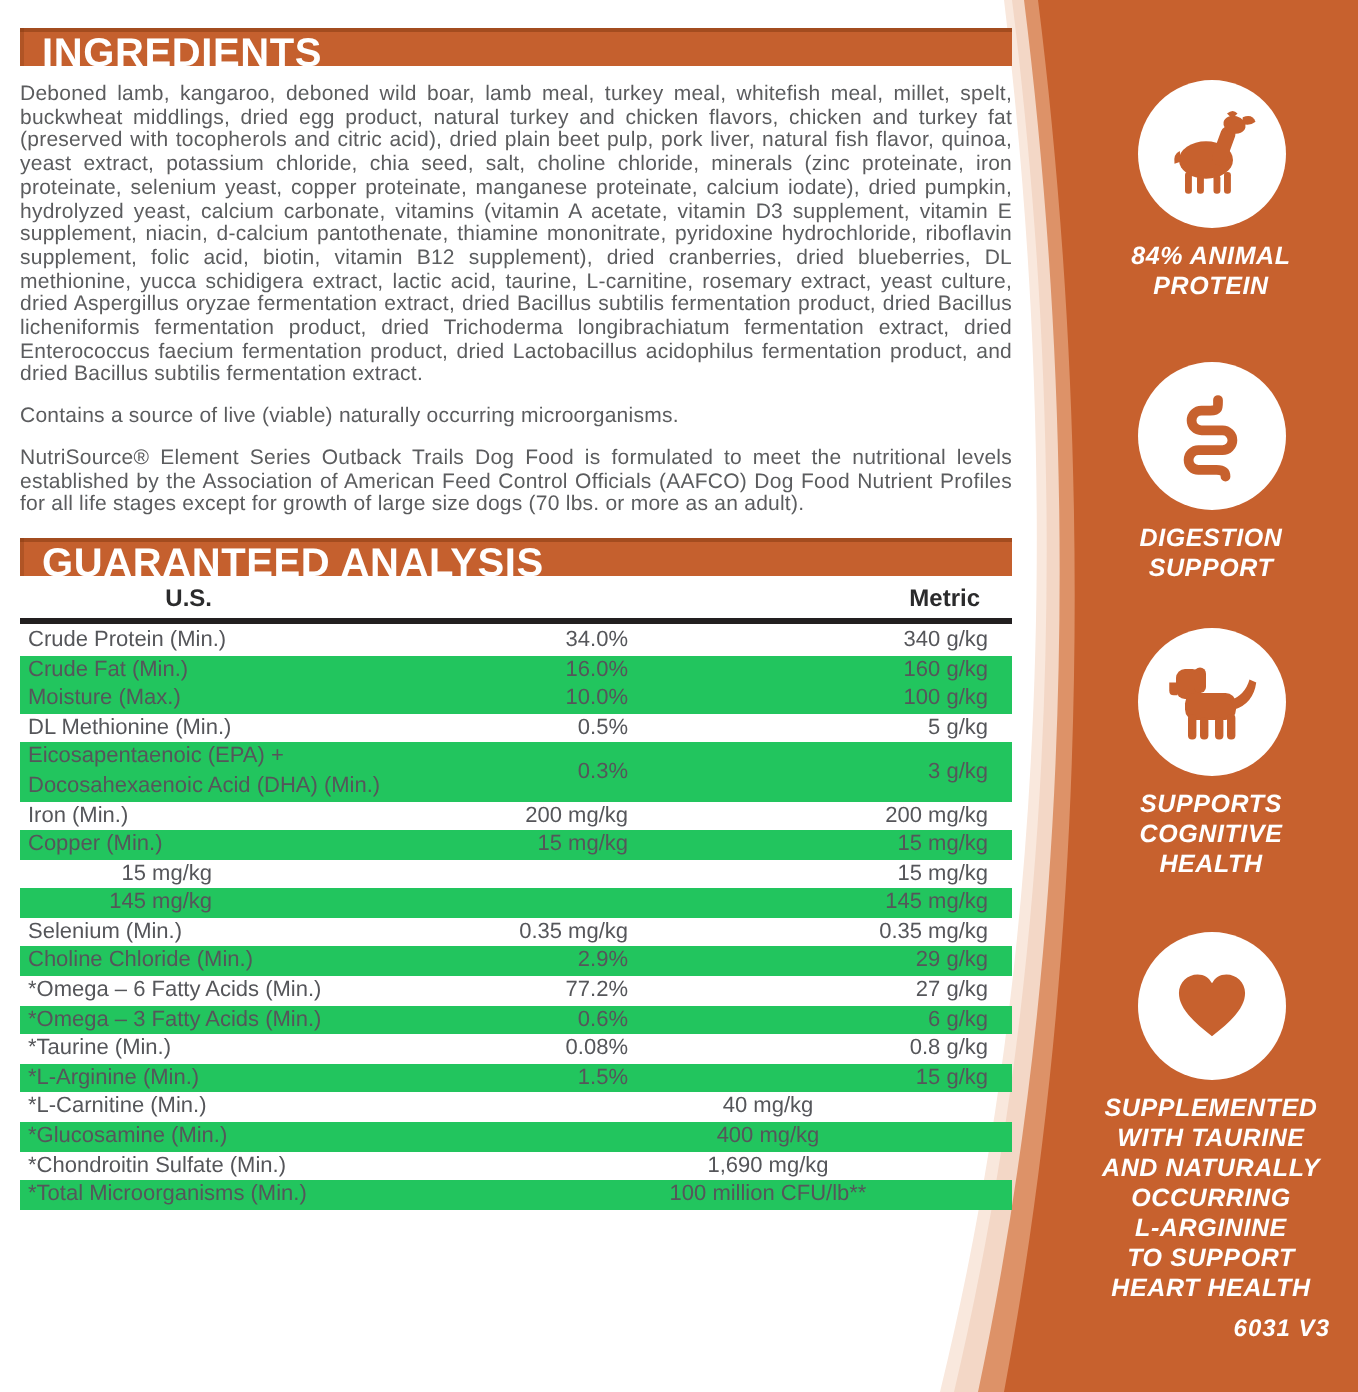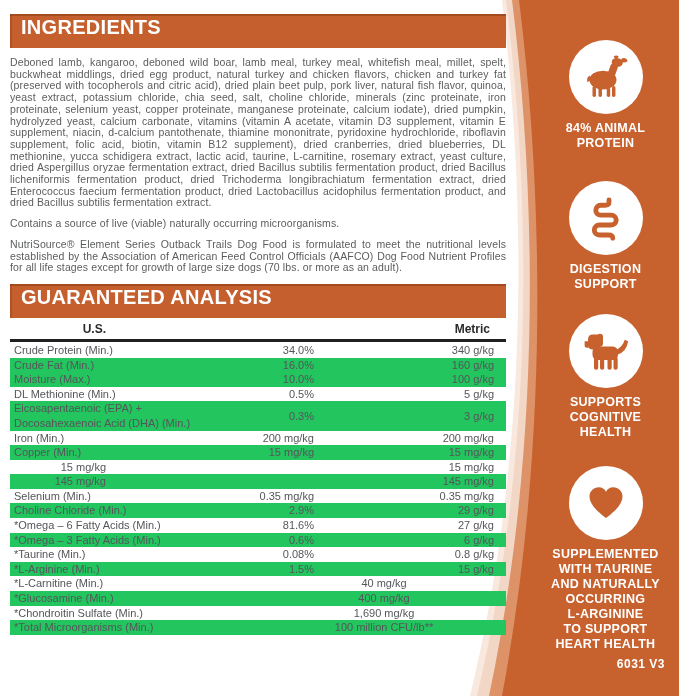--- a/index.html
+++ b/index.html
@@ -1,21 +1,21 @@
 <!DOCTYPE html>
 <html><head>
 <meta charset="utf-8">
 <style>
   html,body{margin:0;padding:0;background:#ffffff;}
   .page{position:relative;width:679px;height:696px;background:#fff;overflow:hidden;
         font-family:"Liberation Sans","DejaVu Sans",sans-serif;color:#58595b;}
   .swoosh{position:absolute;top:0;left:0;}
   
   .main{position:absolute;left:10px;top:14px;width:496px;}
-  .bar{box-sizing:border-box;width:100%;height:34px;background:#c5602e;color:#fff;
+  .bar{box-sizing:border-box;width:100%;height:19px;background:#c5602e;color:#fff;
        font-weight:bold;font-size:20px;letter-spacing:.3px;line-height:27px;padding-left:11px;
        box-shadow:inset 0 2px 0 rgba(130,55,15,.5), inset 2px 0 0 rgba(130,55,15,.3);}
   .body-text{font-size:10.5px;line-height:11.7px;letter-spacing:.12px;color:#5b5c5e;margin:0;}
   .just{text-align:justify;}
   #p-ingredients{margin-top:9px;}
   #p-contains{margin-top:9px;}
   #p-aafco{margin-top:9px;}
   .bar2{margin-top:10px;}
   
   .thead{display:flex;align-items:flex-end;padding:4px 4px 3px 4px;border-bottom:3px solid #221f20;
@@ -27,21 +27,21 @@
   .c2{width:92px;text-align:right;}
   .c3{flex:1;text-align:right;padding-right:12px;}
   .thead .c3{padding-right:12px;}
   .c1 .l2:empty{display:none;}
   .c1 .l1,.c1 .l2{display:block;}
   .trow.center-row .c2{flex:1;text-align:center;padding-left:40px;}
   .footnotes{margin-top:7px;}
   .fn{font-size:9.3px;line-height:12.6px;color:#76777a;letter-spacing:.1px;}
   
   .sidebar{position:absolute;left:520px;top:0;width:159px;height:696px;box-sizing:border-box;
-           padding:40px 0 0 12px;display:flex;flex-direction:column;align-items:center;}
+           padding:40px 0 0 12px;display:flex;flex-direction:column;align-items:center;font-style:italic;}
   .circle{width:74px;height:74px;border-radius:50%;background:#fff;display:flex;
           align-items:center;justify-content:center;flex:0 0 auto;}
   .flabel{color:#fff;font-weight:bold;font-size:12.5px;line-height:15px;text-align:center;
           letter-spacing:.3px;white-space:pre-line;margin-top:7px;}
   .gap2{margin-top:30px;} .gap3{margin-top:22px;} .gap4{margin-top:26px;}
   .code{align-self:flex-end;color:#fff;font-weight:bold;font-size:12px;letter-spacing:.5px;
         margin-top:5px;padding-right:14px;}
 </style>
 </head>
 <body>
@@ -155,21 +155,21 @@
 
           </div>
           <div class="c2">2.9%</div>
           <div class="c3">29 g/kg</div>
         </div>
         <div class="trow">
           <div class="c1">
             <span class="l1">*Omega – 6 Fatty Acids (Min.)</span>
 
           </div>
-          <div class="c2">81.6%</div>
+          <div class="c2">77.2%</div>
           <div class="c3">27 g/kg</div>
         </div>
         <div class="trow shade">
           <div class="c1">
             <span class="l1">*Omega – 3 Fatty Acids (Min.)</span>
 
           </div>
           <div class="c2">0.6%</div>
           <div class="c3">6 g/kg</div>
         </div>

